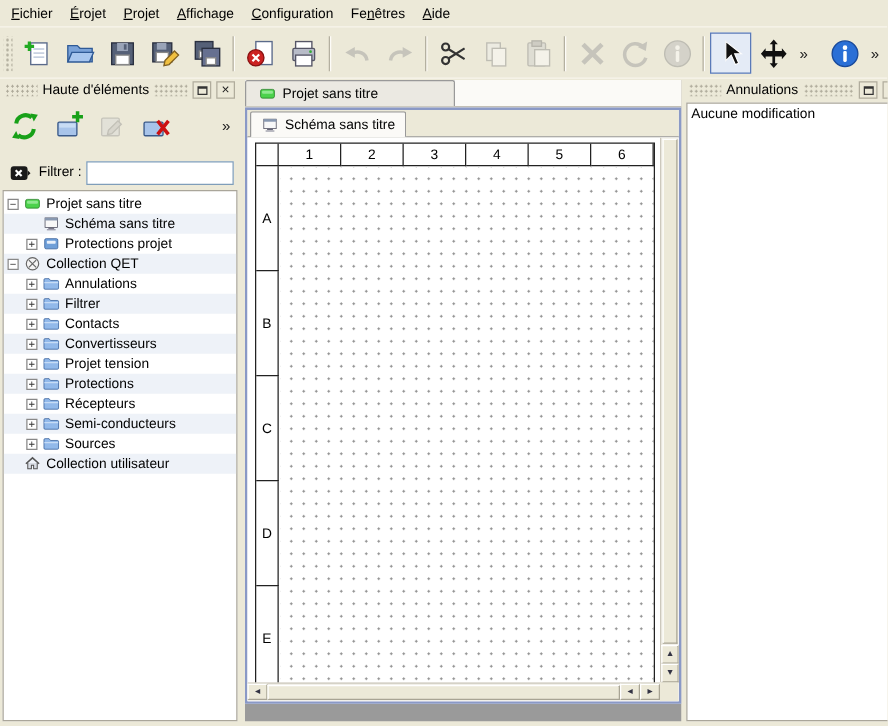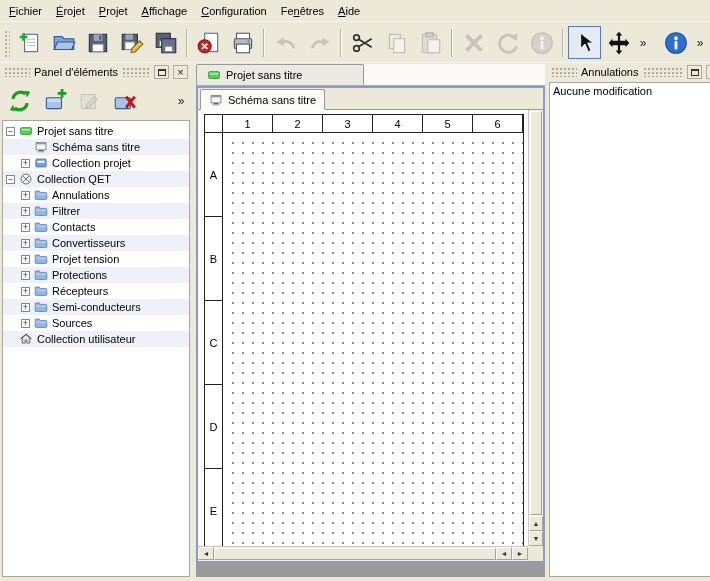--- a/index.html
+++ b/index.html
@@ -347,21 +347,21 @@
         <svg class="ic">
           <use href="#sym-infoblue"></use>
         </svg>
       </button>
     <button class="chev">»</button>
   </div>
 
   <div class="dock left">
     <div class="dock-titlebar">
       <span class="grip"></span>
-      <span class="dock-title">Panel d'éléments</span>
+      <span class="dock-title">Haute d'éléments</span>
       <span class="flexgrip"></span>
       <button class="dkbtn">
           <span class="float-glyph"></span>
         </button>
       <button class="dkbtn">
           <span>×</span>
         </button>
     </div>
     <div class="dock-toolbar">
       <button class="tbtn">
@@ -379,41 +379,50 @@
             <use href="#sym-editel"></use>
           </svg>
         </button>
       <button class="tbtn">
           <svg class="ic">
             <use href="#sym-delel"></use>
           </svg>
         </button>
       <button class="chev">»</button>
     </div>
+    <div class="filter-row">
+      <button class="clear-btn">
+          <svg class="ic">
+            <use href="#sym-clearfilter"></use>
+          </svg>
+        </button>
+      <span>Filtrer :</span>
+      <input class="filter-input" type="text" value="" style="">
+    </div>
     <div class="tree">
         <div class="tree-row" style="padding-left: 3px;">
     <span class="expander">−</span>
     <svg class="ticon">
             <use href="#sym-project"></use>
           </svg>
     <span class="tlabel">Projet sans titre</span>
   </div>
         <div class="tree-row alt" style="padding-left: 18px;">
     <span class="expander" style="visibility: hidden;"></span>
     <svg class="ticon">
             <use href="#sym-schema"></use>
           </svg>
     <span class="tlabel">Schéma sans titre</span>
   </div>
         <div class="tree-row" style="padding-left: 18px;">
     <span class="expander">+</span>
     <svg class="ticon">
             <use href="#sym-box"></use>
           </svg>
-    <span class="tlabel">Collection projet</span>
+    <span class="tlabel">Protections projet</span>
   </div>
         <div class="tree-row alt" style="padding-left: 3px;">
     <span class="expander">−</span>
     <svg class="ticon">
             <use href="#sym-circlex"></use>
           </svg>
     <span class="tlabel">Collection QET</span>
   </div>
         <div class="tree-row" style="padding-left: 18px;">
     <span class="expander">+</span>

